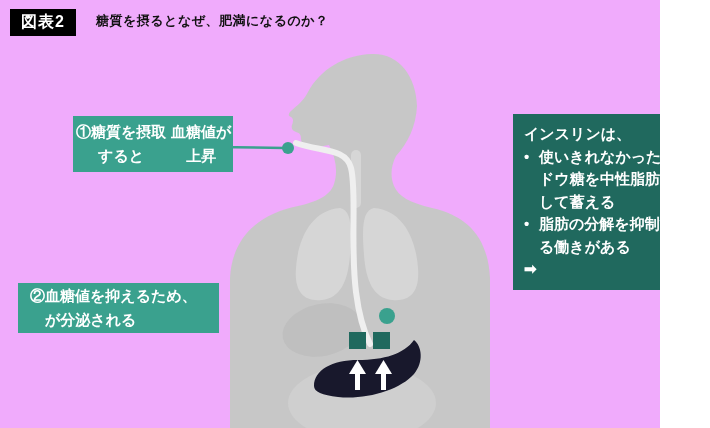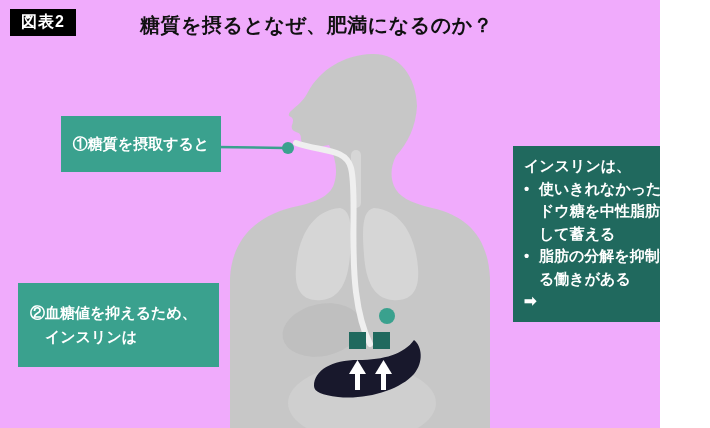--- a/index.html
+++ b/index.html
@@ -13,42 +13,41 @@
   html,body{margin:0;padding:0;background:#ffffff;}
   .canvas{
     position:relative;width:660px;height:428px;background:#f0abfc;overflow:hidden;
     font-family:Liberation Sans, sans-serif;
   }
   .fig-label{
     position:absolute;left:10px;top:9px;background:var(--label-bg);color:#fff;
     font-weight:bold;font-size:16px;padding:3px 11px;letter-spacing:1px;
   }
   .fig-title{
-    position:absolute;left:96px;top:12px;color:#111;font-weight:bold;font-size:20px;
+    position:absolute;left:96px;top:12px;color:#111;font-weight:bold;font-size:13px;
     letter-spacing:0.5px;
-    margin-left:44px;
   }
   .diagram-svg{position:absolute;left:0;top:0;}
   .callout{
     position:absolute;background:var(--teal);color:#fff;font-weight:bold;
     font-size:15px;line-height:1.6;box-sizing:border-box;
   }
   .callout1{
-    left:61px;top:116px;width:160px;height:56px;
+    left:73px;top:116px;width:160px;height:56px;
     display:flex;flex-direction:row;align-items:center;justify-content:center;
     text-align:center;
   }
   .callout2{
-    left:18px;top:283px;width:201px;padding:18px 12px;
+    left:18px;top:283px;width:201px;padding:1px 12px;
   }
   .callout2 .cont{padding-left:1em;}
   .info-box{
     position:absolute;left:513px;top:114px;width:187px;box-sizing:border-box;
     background:var(--dark-teal);color:#fff;font-weight:bold;font-size:15px;
-    line-height:1.5;padding:9px 11px;margin-top:32px;
+    line-height:1.5;padding:9px 11px;
   }
   .bullet-row{display:flex;}
   .bullet-row .marker{flex:0 0 1em;}
   .bullet-row .marker.arrow{flex:0 0 1.25em;}
 </style>
 </head>
 <body>
 
 <div class="canvas">
 
@@ -100,25 +99,26 @@
     <circle cx="387" cy="316" r="8" fill="var(--teal)"></circle>
     <rect x="349" y="332" width="17" height="17" fill="var(--dark-teal)"></rect>
     <rect x="373" y="332" width="17" height="17" fill="var(--dark-teal)"></rect>
 
     <line x1="214" y1="147" x2="285" y2="148" stroke="var(--teal)" stroke-width="2.5"></line>
     <circle cx="288" cy="148" r="6" fill="var(--teal)"></circle>
   </svg>
 
   <div class="callout callout1">
     <div>①糖質を摂取すると</div>
+    <div>血糖値が上昇</div>
   </div>
 
   <div class="callout callout2">
     <div>②血糖値を抑えるため、</div>
-    <div class="cont">インスリンは</div>
+    <div class="cont">が分泌される</div>
   </div>
 
   <div class="info-box">
     <div>インスリンは、</div>
     <div class="bullet-row">
       <span class="marker">•</span>
       <span>使いきれなかったブドウ糖を中性脂肪として蓄える</span>
     </div>
     <div class="bullet-row">
       <span class="marker">•</span>

